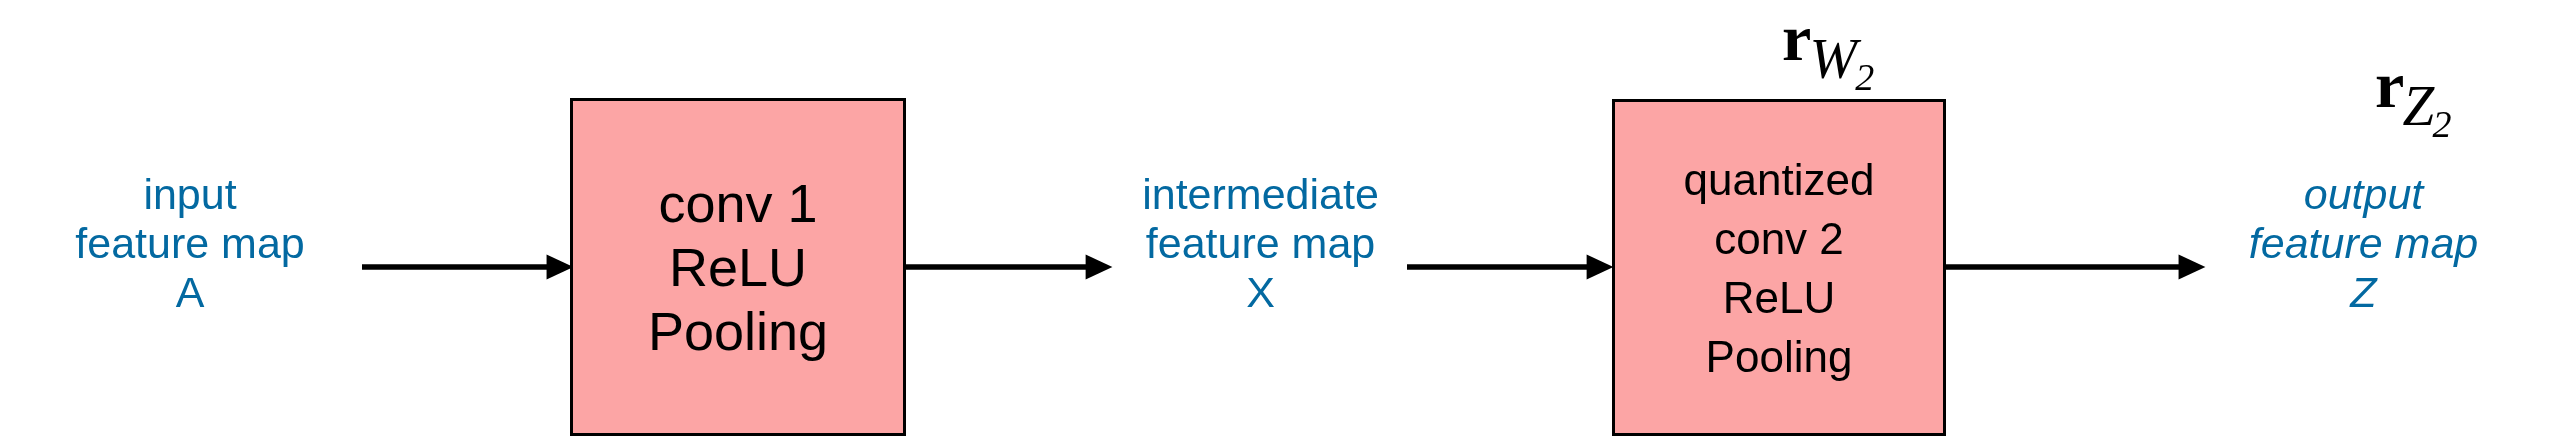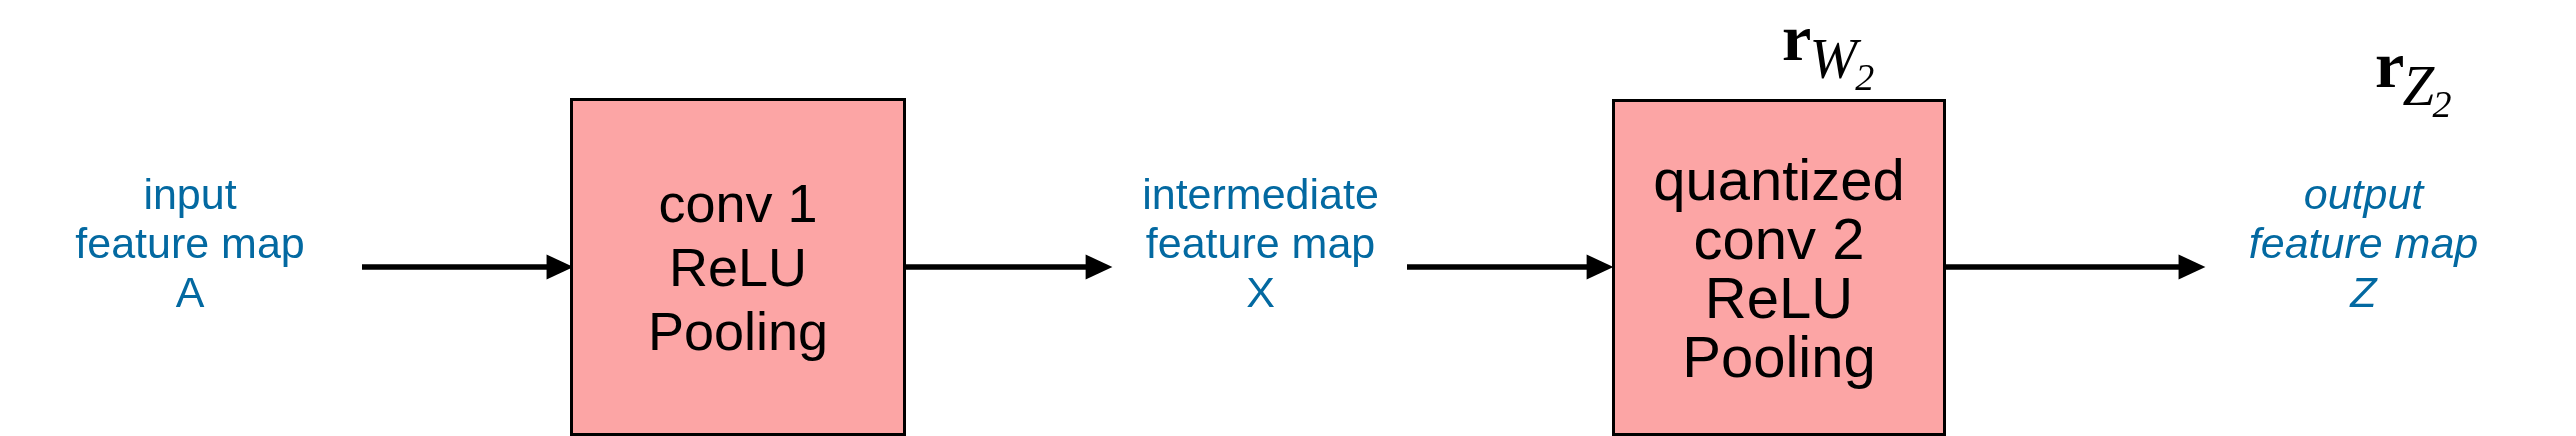--- a/index.html
+++ b/index.html
@@ -38,21 +38,21 @@
     display: flex;
     flex-direction: column;
     align-items: center;
     justify-content: center;
     font-family: "Liberation Sans", sans-serif;
     font-size: 54px;
     line-height: 64px;
     color: #000000;
   }
   .proc-box .ln { display: block; white-space: nowrap; }
-  .proc-box.dense { font-size: 58px; line-height: 59px; }
+  .proc-box.dense { font-size: 44px; line-height: 59px; }
 
   
   .arrow {
     position: absolute;
     height: 36px;
     display: block;
   }
 
   
   .mathlabel {
@@ -131,21 +131,21 @@
     <span class="ln">conv 2</span>
     <span class="ln">ReLU</span>
     <span class="ln">Pooling</span>
   </div>
 
   <svg class="arrow" style="left:1945px; top:249px; width:264px; height:36px;" viewBox="0 0 295 40">
     <line x1="0" y1="20" x2="273" y2="20" stroke="#000000" stroke-width="6"></line>
     <polygon points="261,6 291,20 261,34" fill="#000000"></polygon>
   </svg>
 
-  <div class="mathlabel" style="left:2375px; top:32px;">
+  <div class="mathlabel" style="left:2375px; top:52px;">
     <span class="mvar-r">r</span><span class="msub">Z</span><span class="msubnum">2</span>
   </div>
 
   <div class="annot" style="left:2218px; top:170px; width:291px;font-style:italic;">
     <span class="ln">output</span>
     <span class="ln">feature map</span>
     <span class="ln">Z</span>
   </div>
 
 </div>

